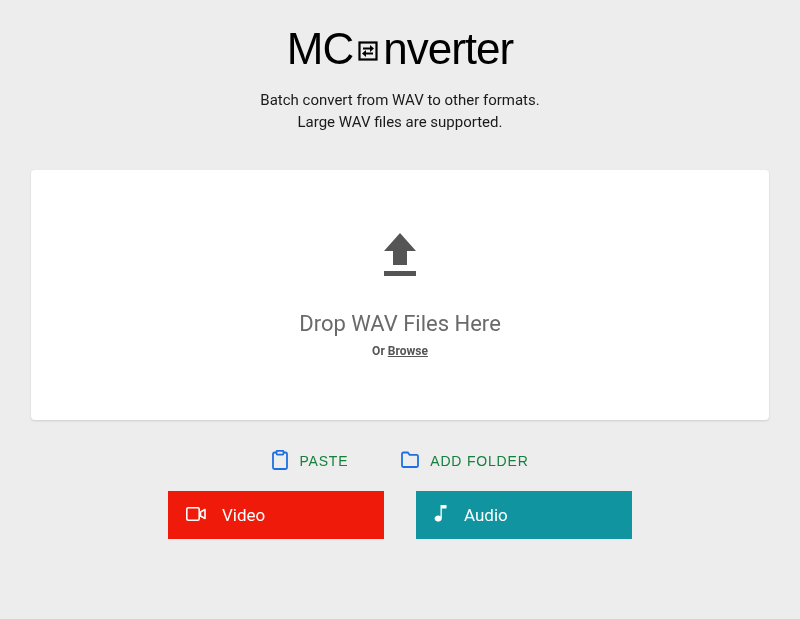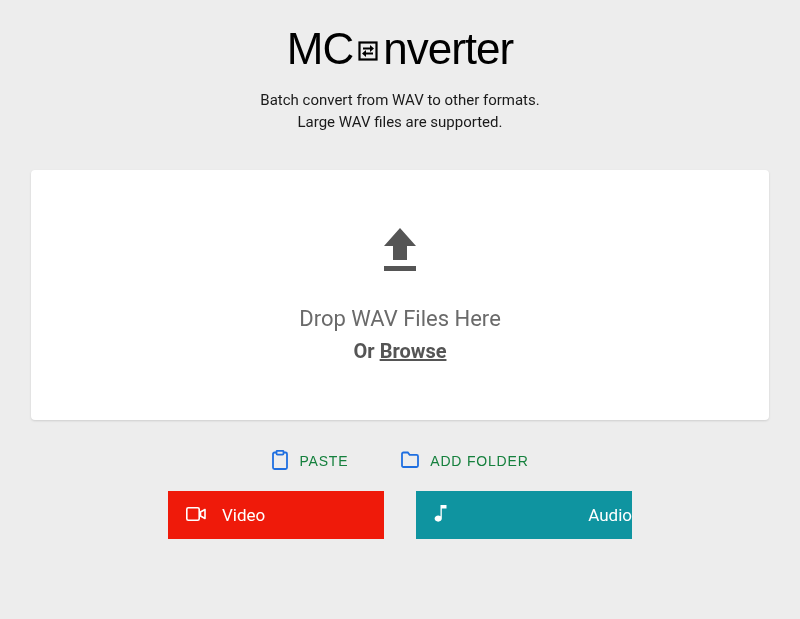--- a/index.html
+++ b/index.html
@@ -56,21 +56,21 @@
       color: #555555;
       margin-bottom: 28px;
     }
     .drop-title {
       font-size: 22px;
       font-weight: 400;
       color: #6a6a6a;
     }
     .drop-sub {
       margin-top: 8px;
-      font-size: 20px;
+      font-size: 12px;
       font-weight: 700;
       color: #555555;
     }
     .drop-sub .browse {
       text-decoration: underline;
     }
     .actions-row {
       margin-top: 26px;
       display: flex;
       gap: 44px;
@@ -119,21 +119,21 @@
       border: none;
       display: inline-flex;
       align-items: center;
       padding-left: 18px;
       gap: 16px;
       font-size: 17px;
       cursor: pointer;
       font-family: inherit;
     }
     .format-btn.video { background: #ef1a0a; }
-    .format-btn.audio { background: #0f94a0; justify-content: space-between; }
+    .format-btn.audio { background: #0f94a0; }
     .format-btn svg { flex-shrink: 0; }
   </style>
 </head>
 <body>
 
 <div class="container">
 
   <div class="logo">
     <span>MC</span>
     <span class="logo-icon">

